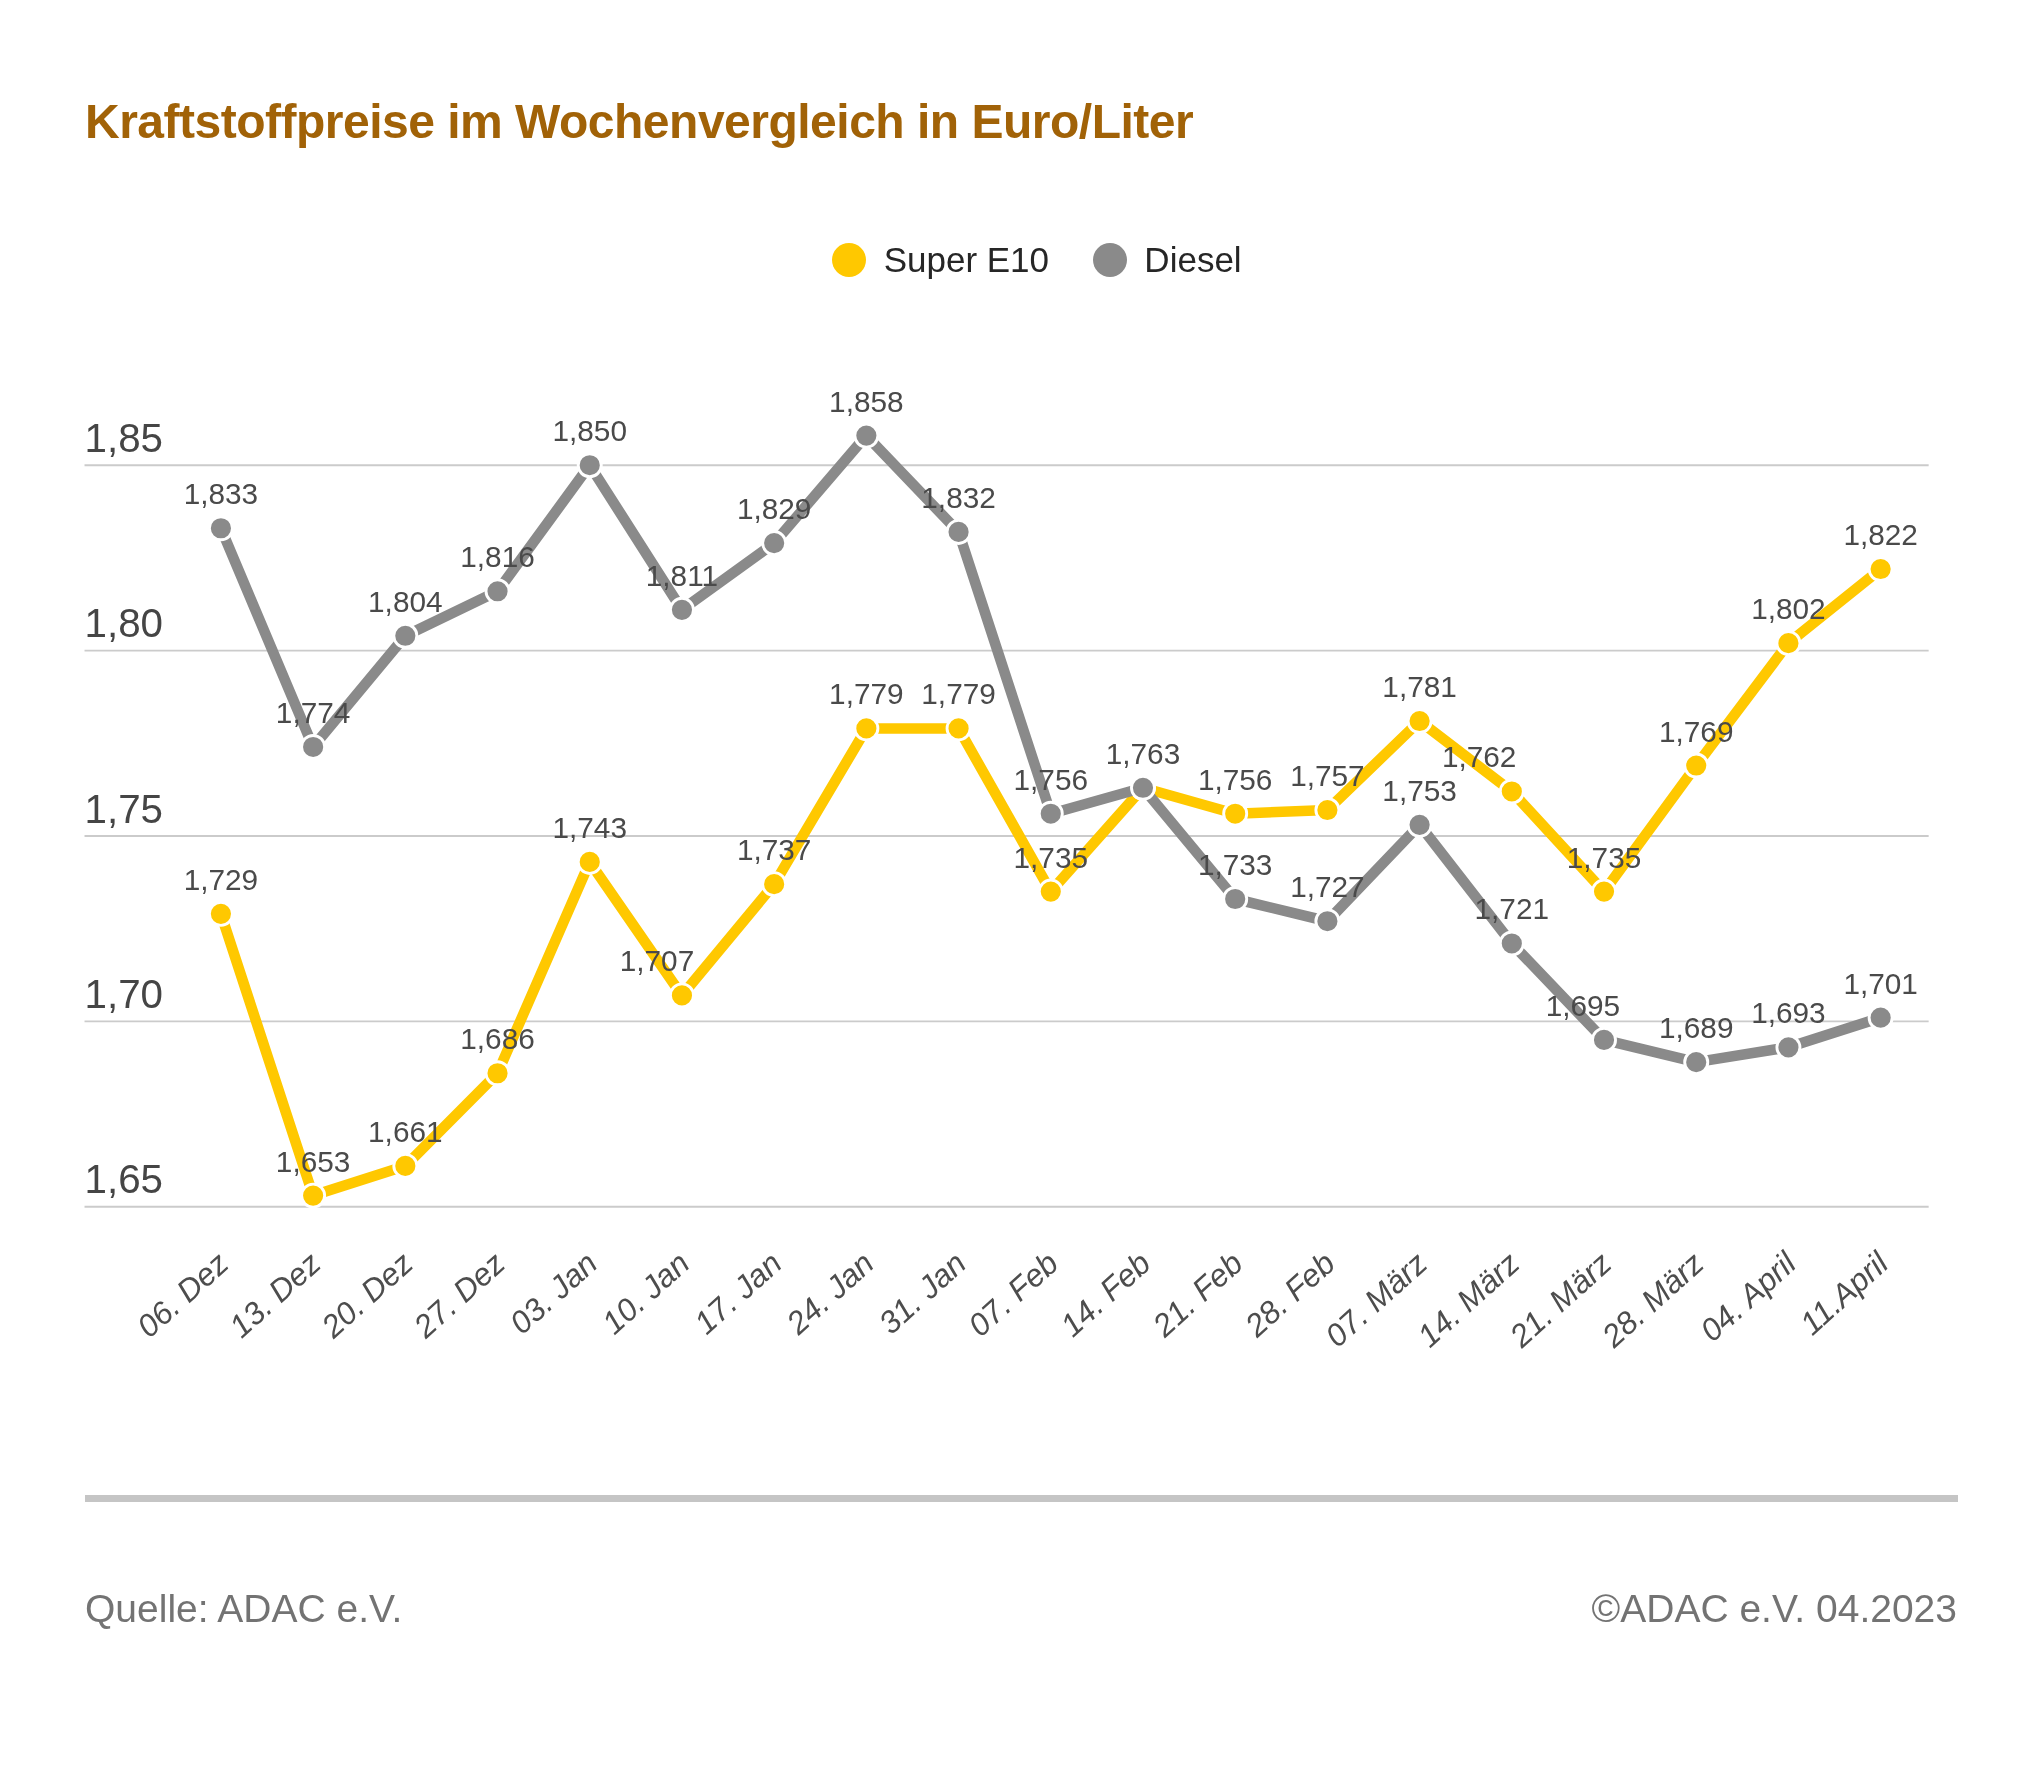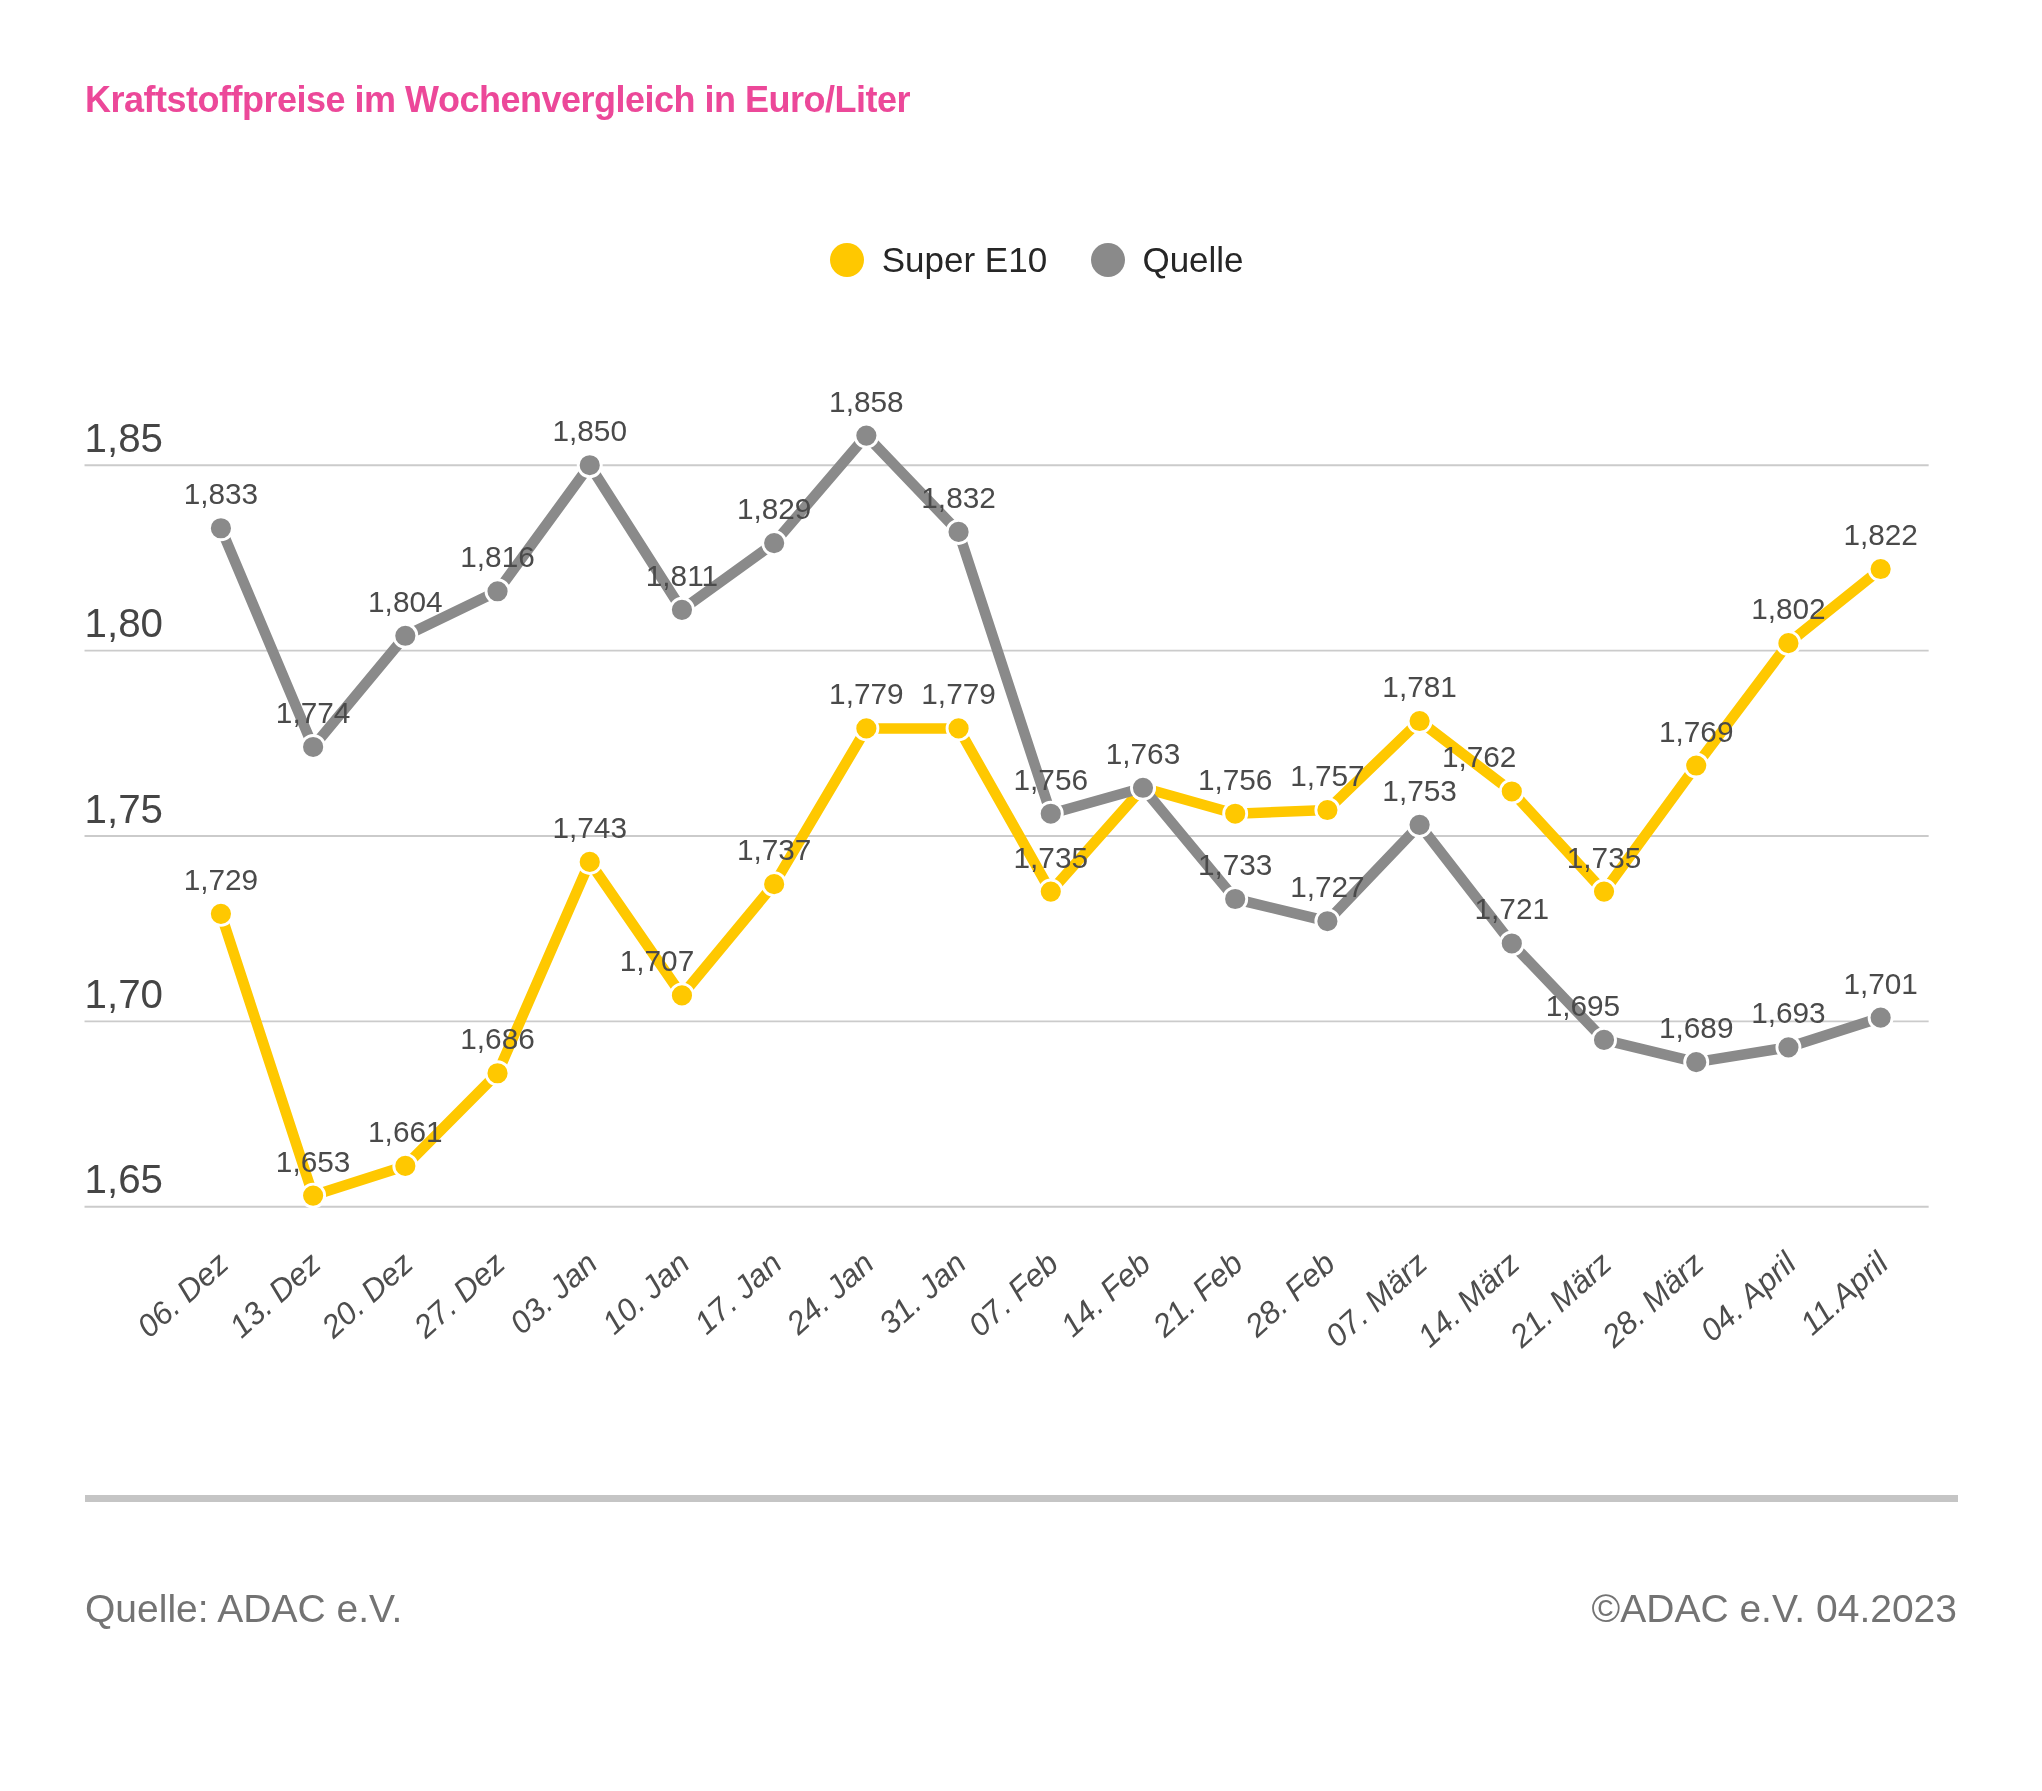--- a/index.html
+++ b/index.html
@@ -1,18 +1,18 @@
 <!DOCTYPE html>
 <html><head>
 <meta charset="utf-8">
 <style>
   html,body{margin:0;padding:0;background:#ffffff;}
   body{font-family:"Liberation Sans","DejaVu Sans",sans-serif;}
   #stage{position:relative;width:2042px;height:1792px;background:#ffffff;overflow:hidden;}
-  .title{position:absolute;left:85px;top:79px;font-size:36px;font-weight:bold;color:#ec4899;letter-spacing:-0.5px;}
+  .title{position:absolute;left:85px;top:94px;font-size:48px;font-weight:bold;color:#a16207;letter-spacing:-0.5px;}
   .legend{position:absolute;left:0;top:240px;width:2042px;display:flex;justify-content:center;align-items:center;gap:44px;padding-left:16px;}
   .legend-item{display:flex;align-items:center;gap:17.3px;}
   .legend-dot{width:34px;height:34px;border-radius:50%;display:inline-block;}
   .legend-label{font-size:35px;color:#262626;}
   svg{position:absolute;left:0;top:0;}
   .footer-divider{position:absolute;left:85px;top:1495px;width:1873px;height:6.7px;background:#c5c5c5;}
   .footer-text{position:absolute;top:1587px;font-size:39px;color:#737373;}
   .footer-source{left:85px;}
   .footer-copyright{right:85px;text-align:right;margin-left:28px;}
 </style>
@@ -23,21 +23,21 @@
 
   <div class="title">Kraftstoffpreise im Wochenvergleich in Euro/Liter</div>
 
   <div class="legend">
     <div class="legend-item">
       <span class="legend-dot" style="background: rgb(255, 200, 0);"></span>
       <span class="legend-label">Super E10</span>
     </div>
     <div class="legend-item">
       <span class="legend-dot" style="background: rgb(138, 138, 138);"></span>
-      <span class="legend-label">Quelle</span>
+      <span class="legend-label">Diesel</span>
     </div>
   </div>
 
   <svg id="chart" width="2042" height="1792" viewBox="0 0 2126 1865" xmlns="http://www.w3.org/2000/svg">
       <line x1="88" y1="484" x2="2008" y2="484" stroke="#cbcbcb" stroke-width="2"></line>
       <text x="88" y="470" font-size="42" fill="#454545" font-family="&quot;Liberation Sans&quot;,&quot;DejaVu Sans&quot;,sans-serif">1,85</text>
       <line x1="88" y1="677.0000000000002" x2="2008" y2="677.0000000000002" stroke="#cbcbcb" stroke-width="2"></line>
       <text x="88" y="663.0000000000002" font-size="42" fill="#454545" font-family="&quot;Liberation Sans&quot;,&quot;DejaVu Sans&quot;,sans-serif">1,80</text>
       <line x1="88" y1="870.0000000000003" x2="2008" y2="870.0000000000003" stroke="#cbcbcb" stroke-width="2"></line>
       <text x="88" y="856.0000000000003" font-size="42" fill="#454545" font-family="&quot;Liberation Sans&quot;,&quot;DejaVu Sans&quot;,sans-serif">1,75</text>

